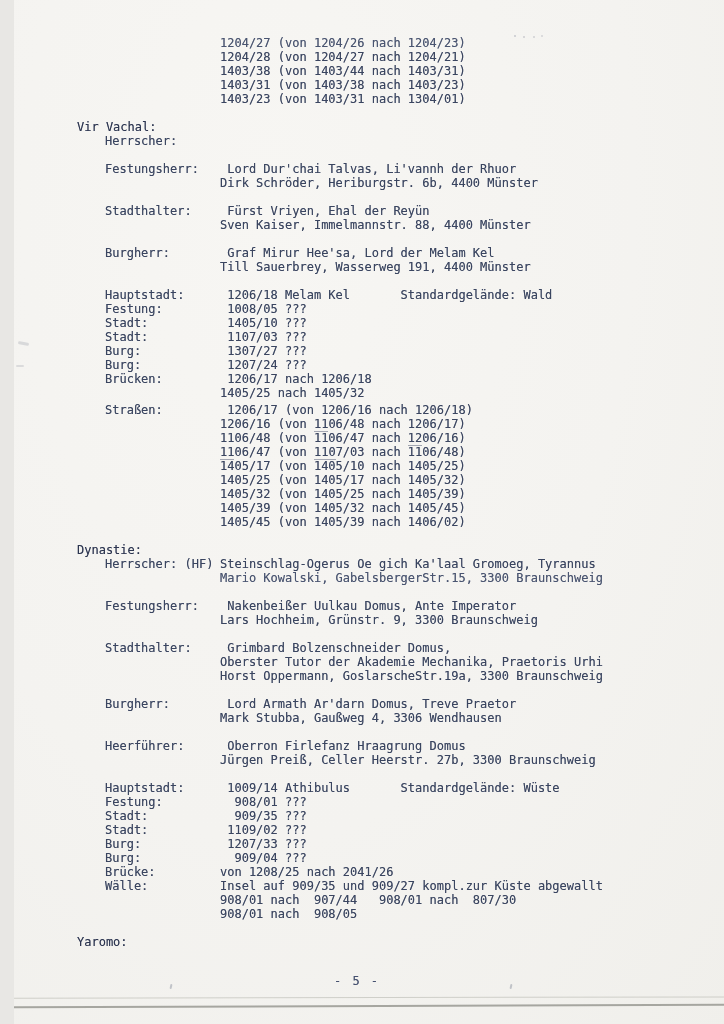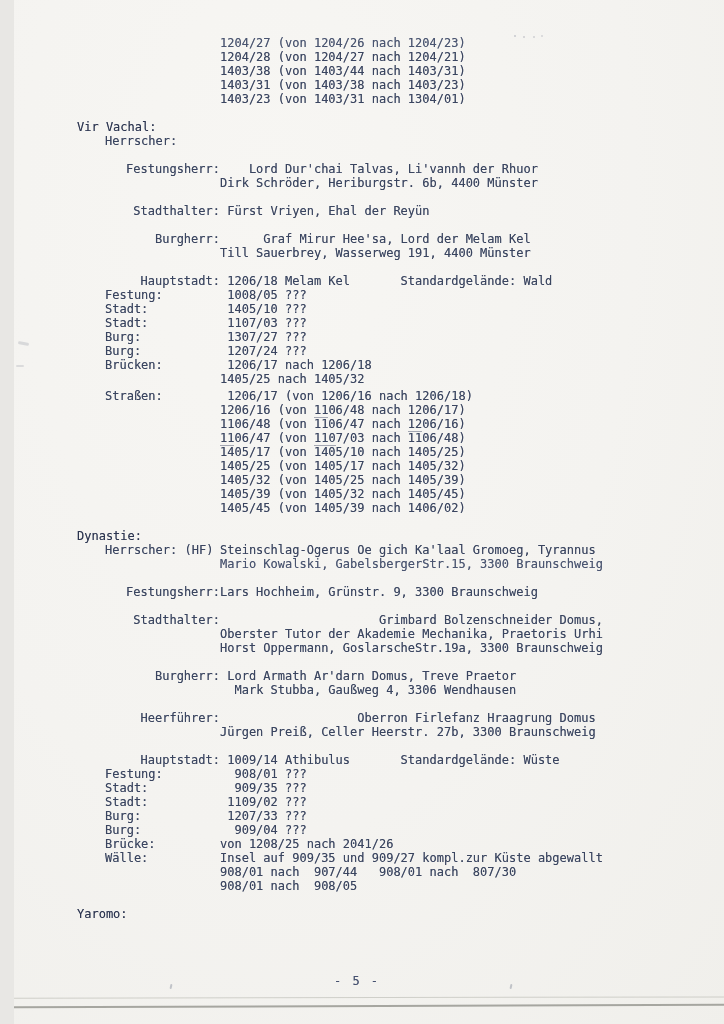--- a/index.html
+++ b/index.html
@@ -9,21 +9,21 @@
     font-family:"DejaVu Sans Mono", monospace;
     font-size:12px; line-height:14px; color:#3a4560;
     text-shadow:0 0 0.6px rgba(58,69,96,0.55);
     margin-left:14px;
   }
   .content { position:absolute; left:63px; top:36px; width:620px; }
   .section { margin-top:14px; }
   .section:first-child { margin-top:0; }
   .heading { font-weight:normal; color:#2c3550; white-space:pre; }
   .row { display:flex; align-items:flex-start; }
-  .row.gap { margin-top:14px;text-align:right; }
+  .row.gap { margin-top:14px; }
   .row.gap-sm { margin-top:3px; }
   .label { flex:none; width:115px; white-space:pre;padding-left:28px; }
   .value { white-space:pre; }
   .line { white-space:pre; }
   .u { border-bottom:1px solid rgba(62,72,100,0.45); }
   
   .section:nth-of-type(2) .row:nth-of-type(2) .value .line,
   .section:nth-of-type(3) .row:nth-of-type(2) .value .line:last-child,
   .section:nth-of-type(1) .line:first-child { color:#4a5571; }
   .footer {
@@ -61,21 +61,21 @@
         <div class="heading">Vir Vachal:</div>
         <div class="row">
           <span class="label">Herrscher:</span>
         </div>
         <div class="row gap">
           <span class="label">Festungsherr:</span>
           <div class="value"><div class="line"> Lord Dur'chai Talvas, Li'vannh der Rhuor</div><div class="line">Dirk Schröder, Heriburgstr. 6b, 4400 Münster</div></div>
         </div>
         <div class="row gap">
           <span class="label">Stadthalter:</span>
-          <div class="value"><div class="line"> Fürst Vriyen, Ehal der Reyün</div></div>
+          <div class="value"><div class="line"> Fürst Vriyen, Ehal der Reyün</div><div class="line">Sven Kaiser, Immelmannstr. 88, 4400 Münster</div></div>
         </div>
         <div class="row gap">
           <span class="label">Burgherr:</span>
           <div class="value"><div class="line"> Graf Mirur Hee'sa, Lord der Melam Kel</div><div class="line">Till Sauerbrey, Wasserweg 191, 4400 Münster</div></div>
         </div>
         <div class="row gap">
           <span class="label">Hauptstadt:</span>
           <div class="value"><div class="line"> 1206/18 Melam Kel       Standardgelände: Wald</div></div>
         </div>
         <div class="row">
@@ -108,21 +108,21 @@
         </div>
       </div>
       <div class="section">
         <div class="heading">Dynastie:</div>
         <div class="row">
           <span class="label">Herrscher: (HF)</span>
           <div class="value"><div class="line">Steinschlag-Ogerus Oe gich Ka'laal Gromoeg, Tyrannus</div><div class="line">Mario Kowalski, GabelsbergerStr.15, 3300 Braunschweig</div></div>
         </div>
         <div class="row gap">
           <span class="label">Festungsherr:</span>
-          <div class="value"><div class="line">Lars Hochheim, Grünstr. 9, 3300 Braunschweig</div></div>
+          <div class="value"><div class="line"> Nakenbeißer Uulkau Domus, Ante Imperator</div><div class="line">Lars Hochheim, Grünstr. 9, 3300 Braunschweig</div></div>
         </div>
         <div class="row gap">
           <span class="label">Stadthalter:</span>
           <div class="value"><div class="line"> Grimbard Bolzenschneider Domus,</div><div class="line">Oberster Tutor der Akademie Mechanika, Praetoris Urhi</div><div class="line">Horst Oppermann, GoslarscheStr.19a, 3300 Braunschweig</div></div>
         </div>
         <div class="row gap">
           <span class="label">Burgherr:</span>
           <div class="value"><div class="line"> Lord Armath Ar'darn Domus, Treve Praetor</div><div class="line">Mark Stubba, Gaußweg 4, 3306 Wendhausen</div></div>
         </div>
         <div class="row gap">

